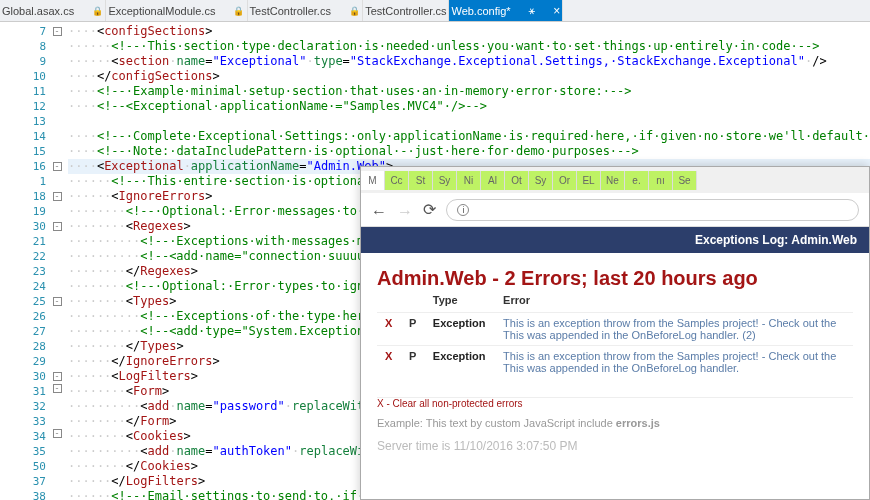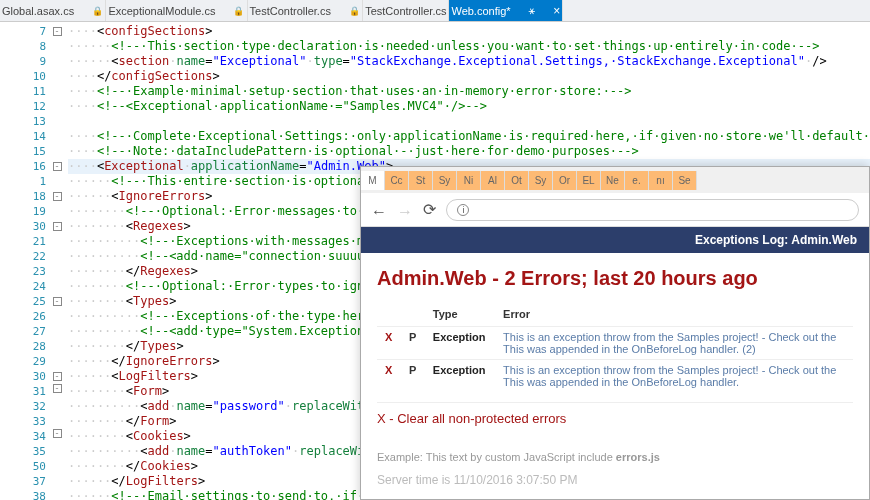--- a/index.html
+++ b/index.html
@@ -20,37 +20,37 @@
 .c-punc { color: #000; }
 .c-tag { color: #a31515; }
 .c-attr { color: #15803d; }
 .c-string { color: #0000ff; }
 .c-comment { color: #008000; text-align: right; }
 .c-ws { color: #ccc; }
 .hl-line { background: #e8f2fb; }
 
 .browser { position: absolute; top: 166px; left: 360px; width: 510px; height: 334px; background: #fff; border: 1px solid #aaa; box-shadow: -2px -2px 8px rgba(0,0,0,0.15); font-family: 'Segoe UI', Tahoma, sans-serif; }
 .browser-tabs { height: 26px; background: #f0f0f0; display: flex; align-items: center; gap: 0; font-size: 10px; }
-.btab { width: 24px; text-align: center; padding: 4px 0; color: #666; border-right: 1px solid #ddd; background: #fdba74; }
+.btab { width: 24px; text-align: center; padding: 4px 0; color: #666; border-right: 1px solid #ddd; background: #bef264; }
 .btab.active { background: #fff; }
 .addr-bar { height: 34px; display: flex; align-items: center; gap: 10px; padding: 0 10px; border-bottom: 1px solid #ddd; }
 .nav-btn { font-size: 16px; color: #555; cursor: pointer; }
 .addr-field { flex: 1; display: flex; align-items: center; gap: 6px; border: 1px solid #ccc; border-radius: 14px; padding: 4px 10px; font-size: 12px; color: #555; }
 .exc-header { background: #2c3e6b; color: #fff; padding: 6px 12px; font-size: 12px; font-weight: bold; text-align: right; }
 .exc-body { padding: 14px 16px; }
-.exc-title { color: #a31515; font-family: Verdana, sans-serif; font-size: 20px; font-weight: bold; margin-bottom: 14px; }
+.exc-title { color: #a31515; font-family: Verdana, sans-serif; font-size: 20px; font-weight: bold; }
 .exc-table { width: 100%; border-collapse: collapse; font-size: 11px; font-family: Verdana, sans-serif; }
 .exc-table th { text-align: left; padding: 4px 8px 6px; color: #333; font-size:11px;}
 .exc-table td { padding: 4px 8px; vertical-align: top; border-top: 1px solid #eee; }
 .exc-x { color: #a31515; font-weight: bold; }
 .exc-p { color: #333; font-weight: bold; }
 .exc-type { font-weight: bold; color: #222; }
 .exc-msg { color: #5a7ca8; }
-.exc-clear { color: #a31515; font-size: 13px; margin-top: 10px; padding-top:8px; border-top:1px solid #eee; font-family: Verdana, sans-serif; }
-.exc-example { color: #999; font-size: 11px; margin-top: 25px; font-family: Verdana, sans-serif;}
+.exc-clear { color: #a31515; font-size: 10px; margin-top: 19px; border-top:1px solid #eee; font-family: Verdana, sans-serif; }
+.exc-example { color: #999; font-size: 11px; margin-top: 8px; font-family: Verdana, sans-serif;}
 .exc-time { color: #bbb; font-size: 12px; margin-top: 10px; font-family: Verdana, sans-serif;}
 </style>
 </head>
 <body>
 
 <div class="tabs">
   <div class="tab">
       <span>Global.asax.cs</span>
       <span class="lock">🔒</span>
     </div>

